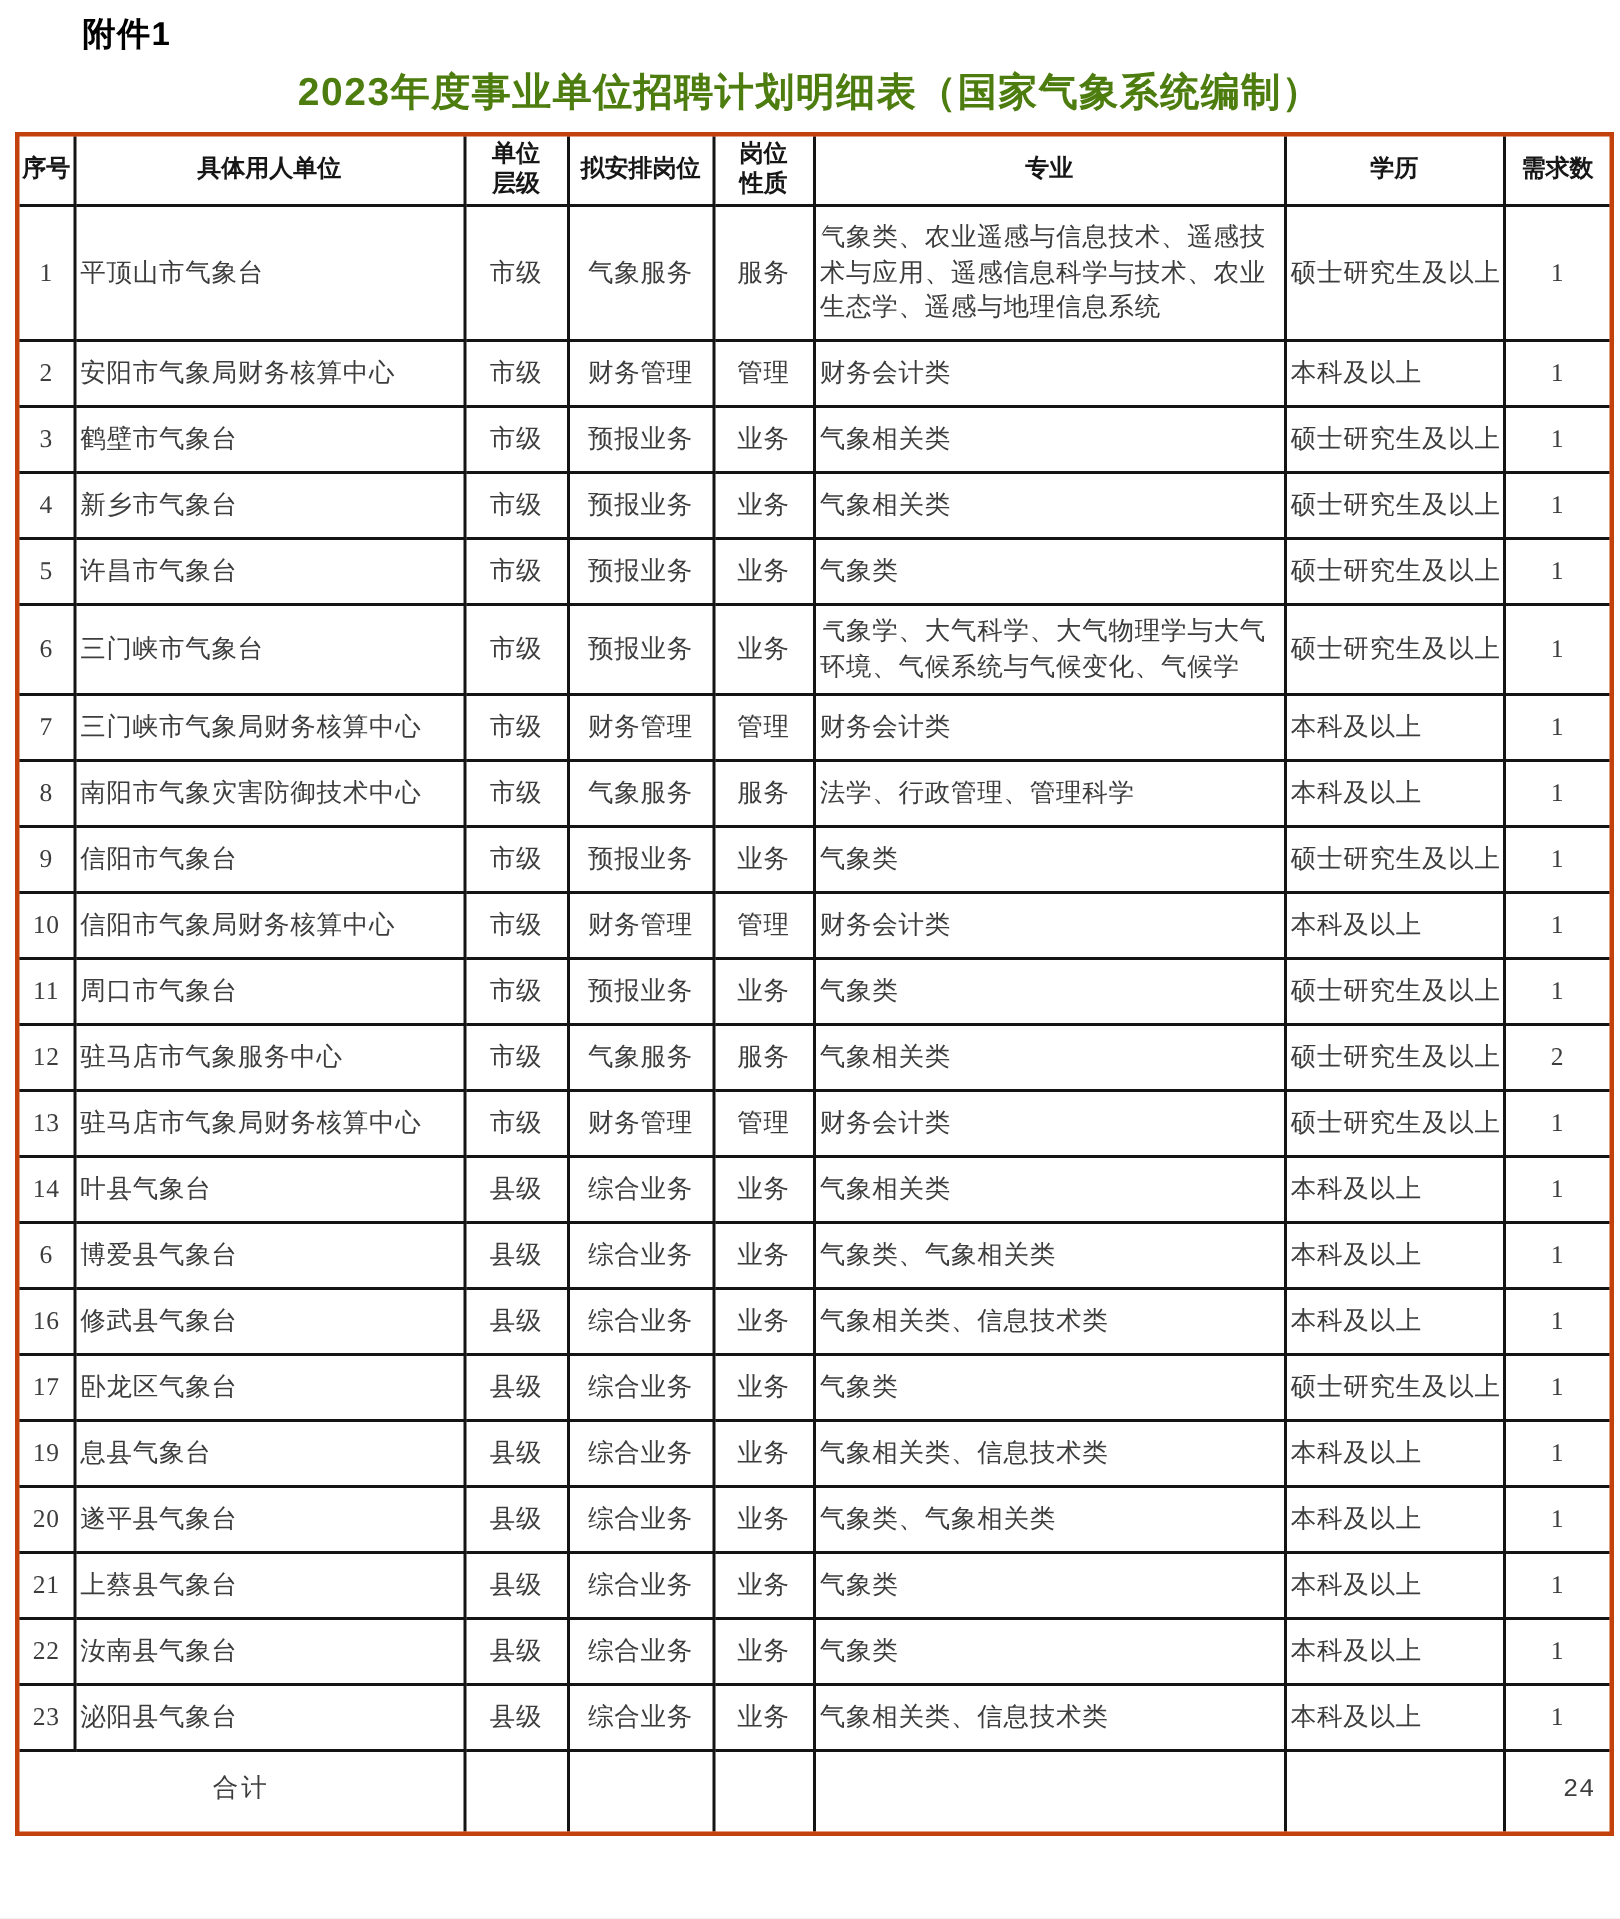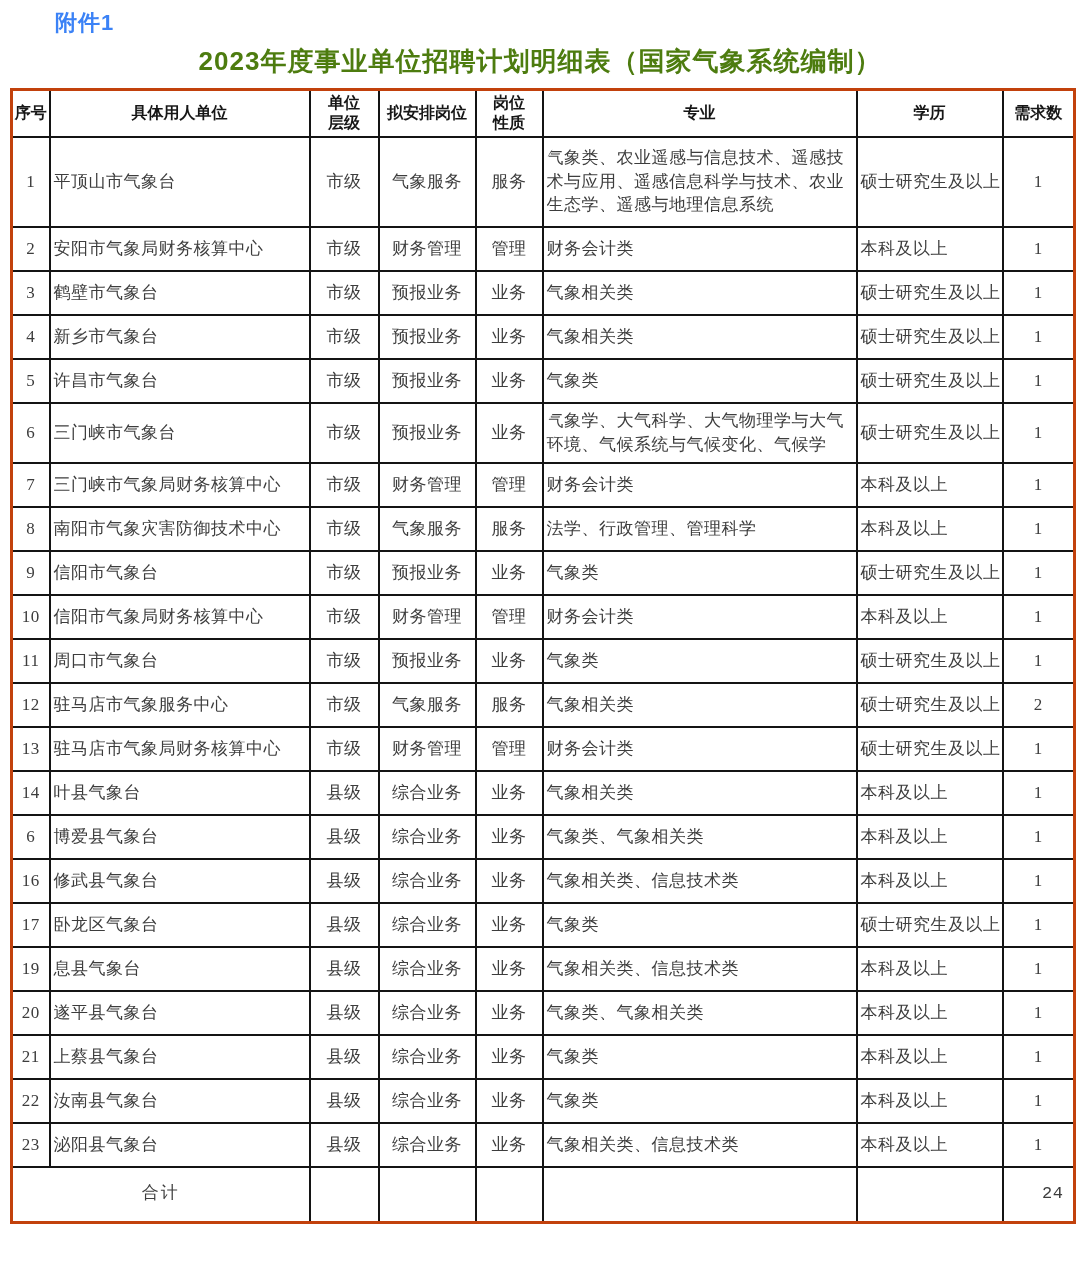--- a/index.html
+++ b/index.html
@@ -11,21 +11,21 @@
     font-family: "Liberation Serif", serif;
     overflow: hidden;
   }
   .attachment {
     position: absolute;
     left: 55px;
     top: 8px;
     font-family: "Liberation Sans", sans-serif;
     font-weight: bold;
     font-size: 22px;
-    color: #3b82f6;
+    color: #000000;
     letter-spacing: 1px;
   }
   .title {
     position: absolute;
     left: 0;
     top: 44px;
     width: 100%;
     text-align: center;
     font-family: "Liberation Sans", sans-serif;
     font-weight: bold;

